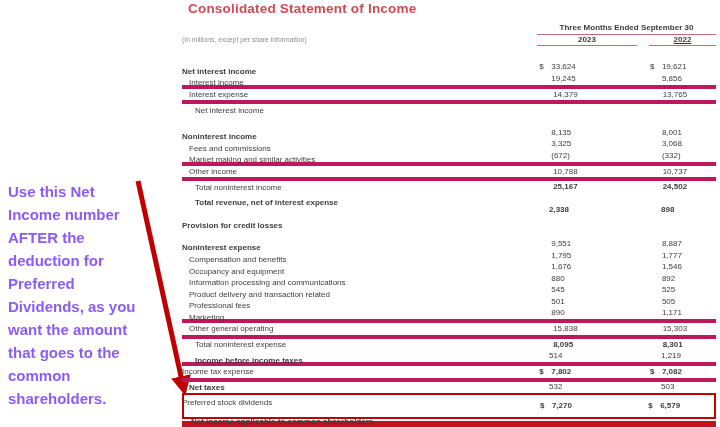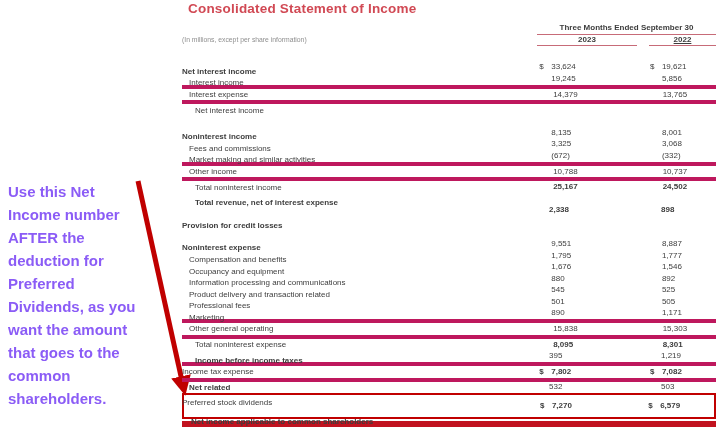--- a/index.html
+++ b/index.html
@@ -293,29 +293,29 @@
         </div>
         <div class="col c2">
           <span class="cur"></span>
           <span class="val">8,301</span>
         </div>
       </div>
       <div class="row rule-below">
         <div class="lbl ind0">Income tax expense</div>
         <div class="col c1">
           <span class="cur"></span>
-          <span class="val">395</span>
+          <span class="val">514</span>
         </div>
         <div class="col c2">
           <span class="cur"></span>
           <span class="val">1,219</span>
         </div>
       </div>
       <div class="row bold rule-below">
-        <div class="lbl ind1">Net related</div>
+        <div class="lbl ind1">Net taxes</div>
         <div class="col c1">
           <span class="cur">$</span>
           <span class="val">7,802</span>
         </div>
         <div class="col c2">
           <span class="cur">$</span>
           <span class="val">7,082</span>
         </div>
       </div>
       <div class="row">

